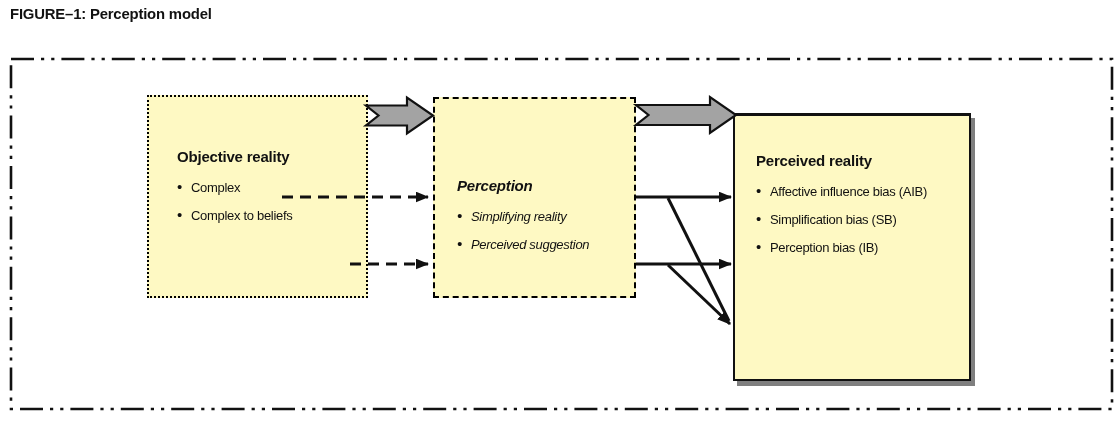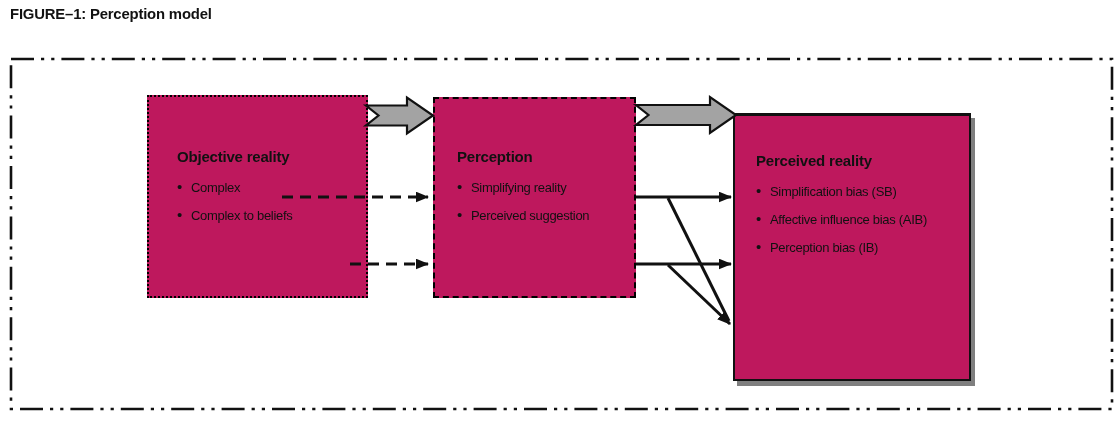--- a/index.html
+++ b/index.html
@@ -12,38 +12,38 @@
     overflow: hidden;
   }
   .figure-title {
     position: absolute; left: 10px; top: 5px;
     font-size: 15.5px; font-weight: bold; letter-spacing: -0.2px;
     transform: scaleX(0.96); transform-origin: 0 0;
     white-space: nowrap;
   }
   .box {
     position: absolute;
-    background: #be185d;
+    background: #fef9c3;
   }
   .box-objective {
     left: 147px; top: 95px; width: 221px; height: 203px;
     border: 2.5px dotted #000;
   }
   .box-perception {
     left: 433px; top: 97px; width: 203px; height: 201px;
     border: 2.5px dashed #000;
   }
   .box-perceived {
     left: 733px; top: 113px; width: 238px; height: 268px;
     border: 2.5px solid #111; border-top-width: 3.5px;
     box-shadow: 4px 5px 0 #7f7f7f;
   }
   .box-content { position: absolute; left: 0; top: 0; white-space: nowrap; }
   .box-objective .box-content { margin: 50px 0 0 28px; }
-  .box-perception .box-content { margin: 48px 0 0 22px; }
+  .box-perception .box-content { margin: 77px 0 0 22px; font-style: italic; }
   .box-perceived .box-content { margin: 35px 0 0 21px; }
   .box-heading {
     font-size: 15px; font-weight: bold; line-height: 20px;
     letter-spacing: -0.2px;
   }
   .bullet-list { list-style: none; margin-top: 6px; }
   .bullet-list li {
     font-size: 13px; line-height: 27px; letter-spacing: -0.3px;
   }
   .bullet-list li::before {
@@ -79,22 +79,22 @@
       <li>Simplifying reality</li>
       <li>Perceived suggestion</li>
     </ul>
   </div>
 </div>
 
 <div class="box box-perceived">
   <div class="box-content">
     <div class="box-heading">Perceived reality</div>
     <ul class="bullet-list">
+      <li>Affective influence bias (AIB)</li>
       <li>Simplification bias (SB)</li>
-      <li>Affective influence bias (AIB)</li>
       <li>Perception bias (IB)</li>
     </ul>
   </div>
 </div>
 
 <svg class="arrow-layer" width="1119" height="427" viewBox="0 0 1119 427">
   <defs>
     <marker id="ah" markerWidth="14" markerHeight="12" refX="12.5" refY="5.5" orient="auto" markerUnits="userSpaceOnUse">
       <path d="M0,0 L13.5,5.5 L0,11 Z" fill="#111"></path>
     </marker>

